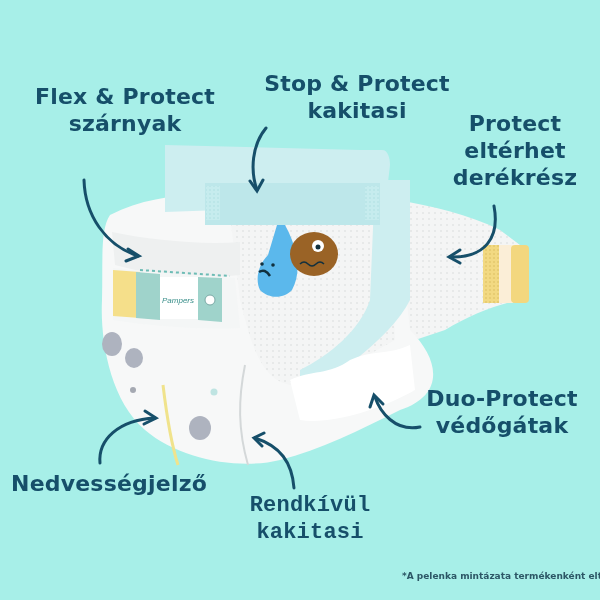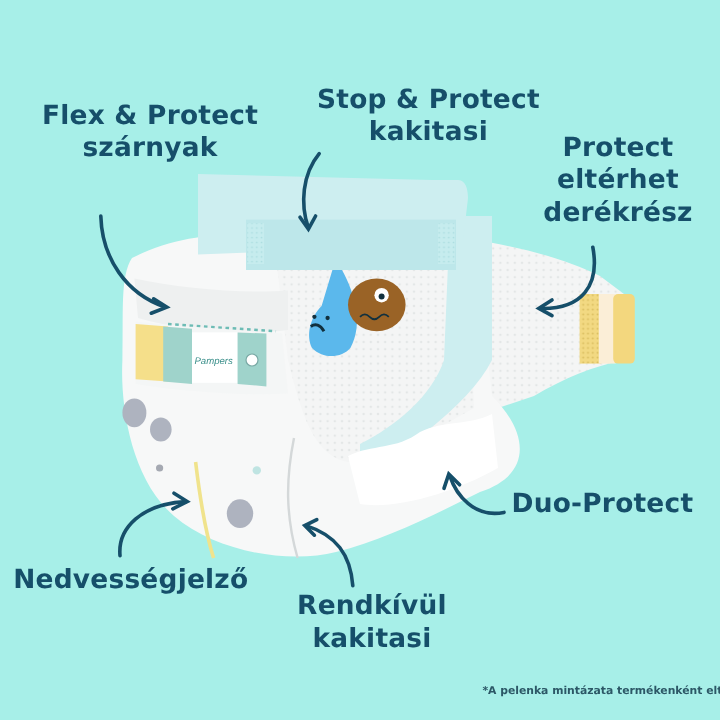--- a/index.html
+++ b/index.html
@@ -133,26 +133,27 @@
   <span>Stop &amp; Protect</span>
   <span>kakitasi</span>
 </div>
 
 <div class="label" style="left:445px; top:110px; width:140px;">
   <span>Protect</span>
   <span>eltérhet</span>
   <span>derékrész</span>
 </div>
 
-<div class="label" style="left:422px; top:407px; width:160px;">
+<div class="label" style="left:422px; top:385px; width:160px;">
   <span>Duo-Protect</span>
+  <span>védőgátak</span>
 </div>
 
 <div class="label" style="left:4px; top:470px; width:210px;">
   <span>Nedvességjelző</span>
 </div>
 
-<div class="label" style="left:245px; top:492px; width:130px;">
+<div class="label" style="left:245px; top:492px; width:130px;font-family:Liberation Mono, monospace;">
   <span>Rendkívül</span>
   <span>kakitasi</span>
 </div>
 
 <div class="footnote">*A pelenka mintázata termékenként eltérhet.</div>
 
 </body></html>

